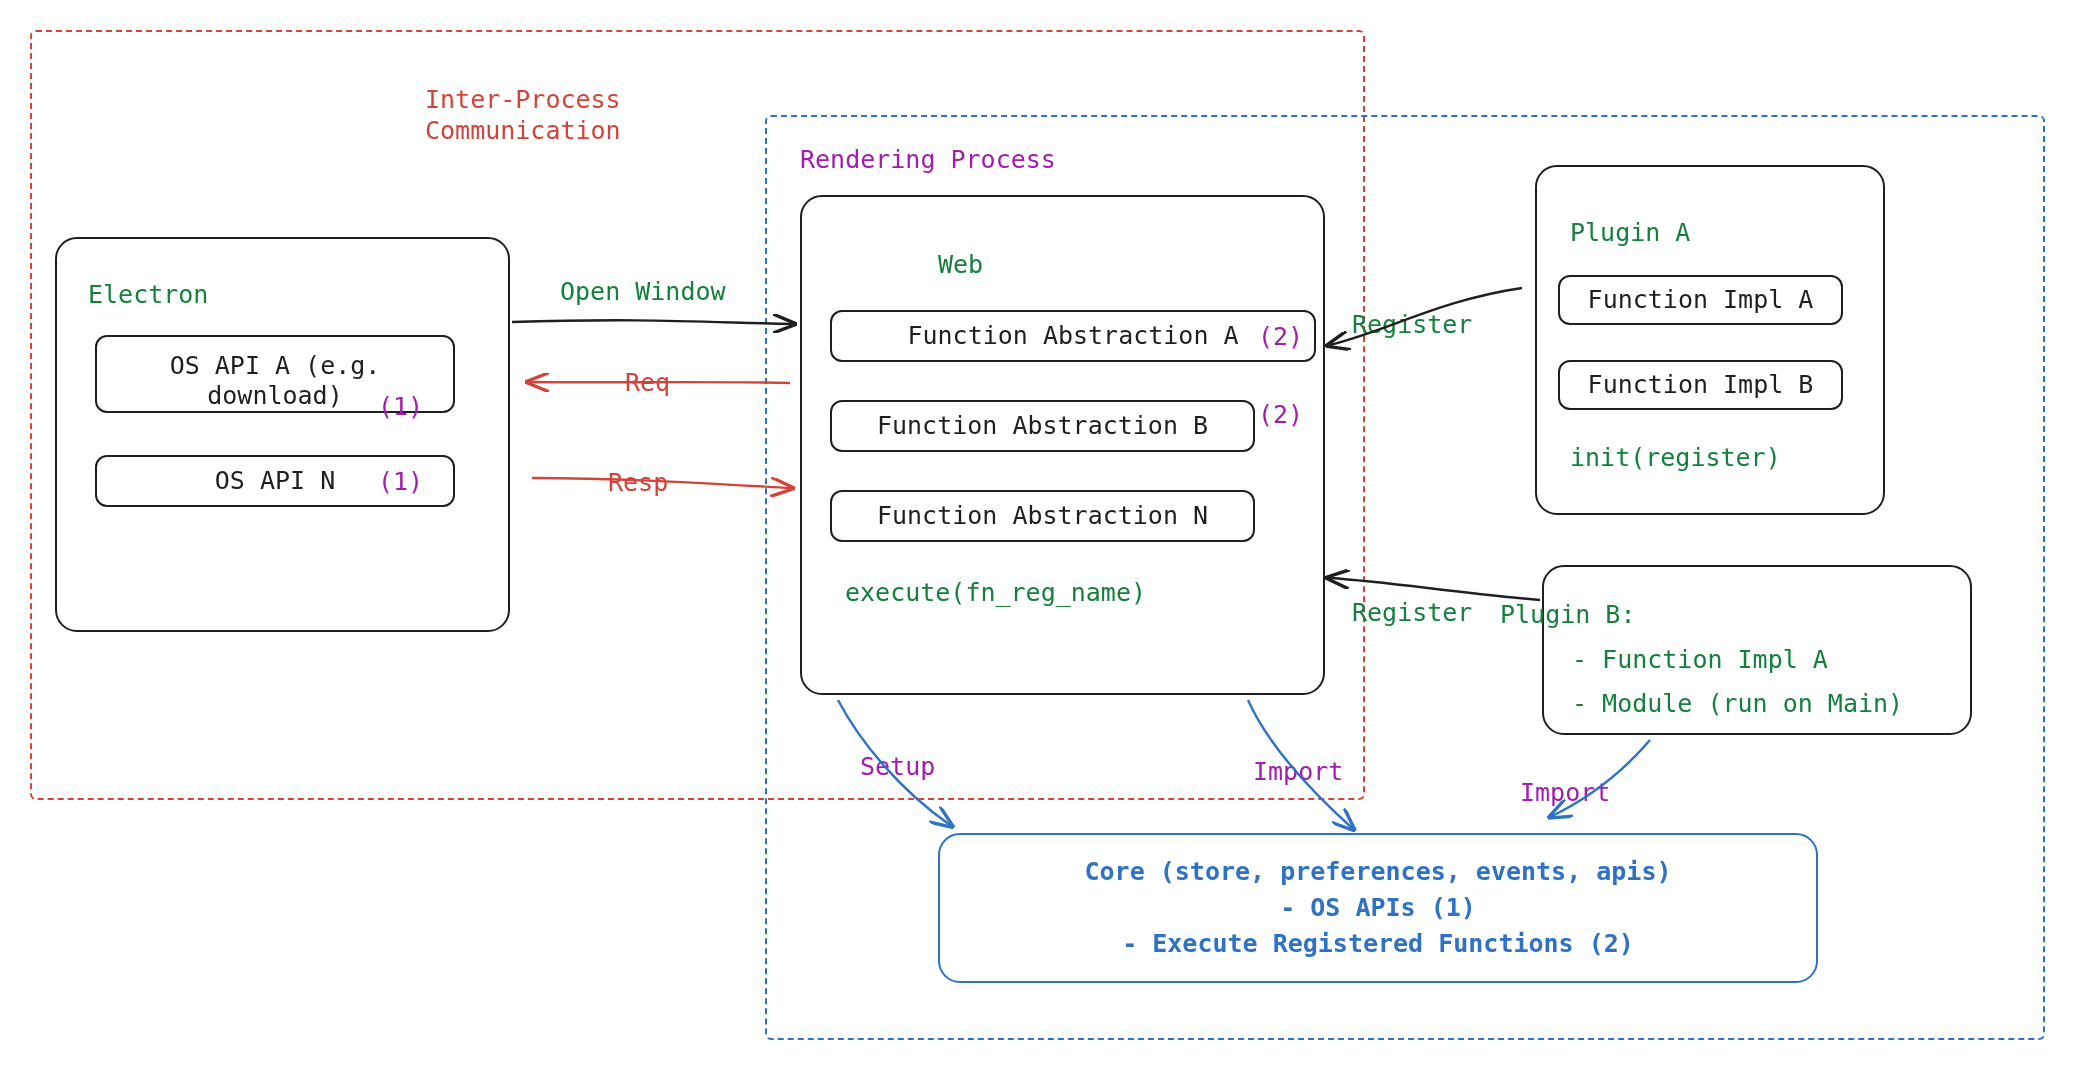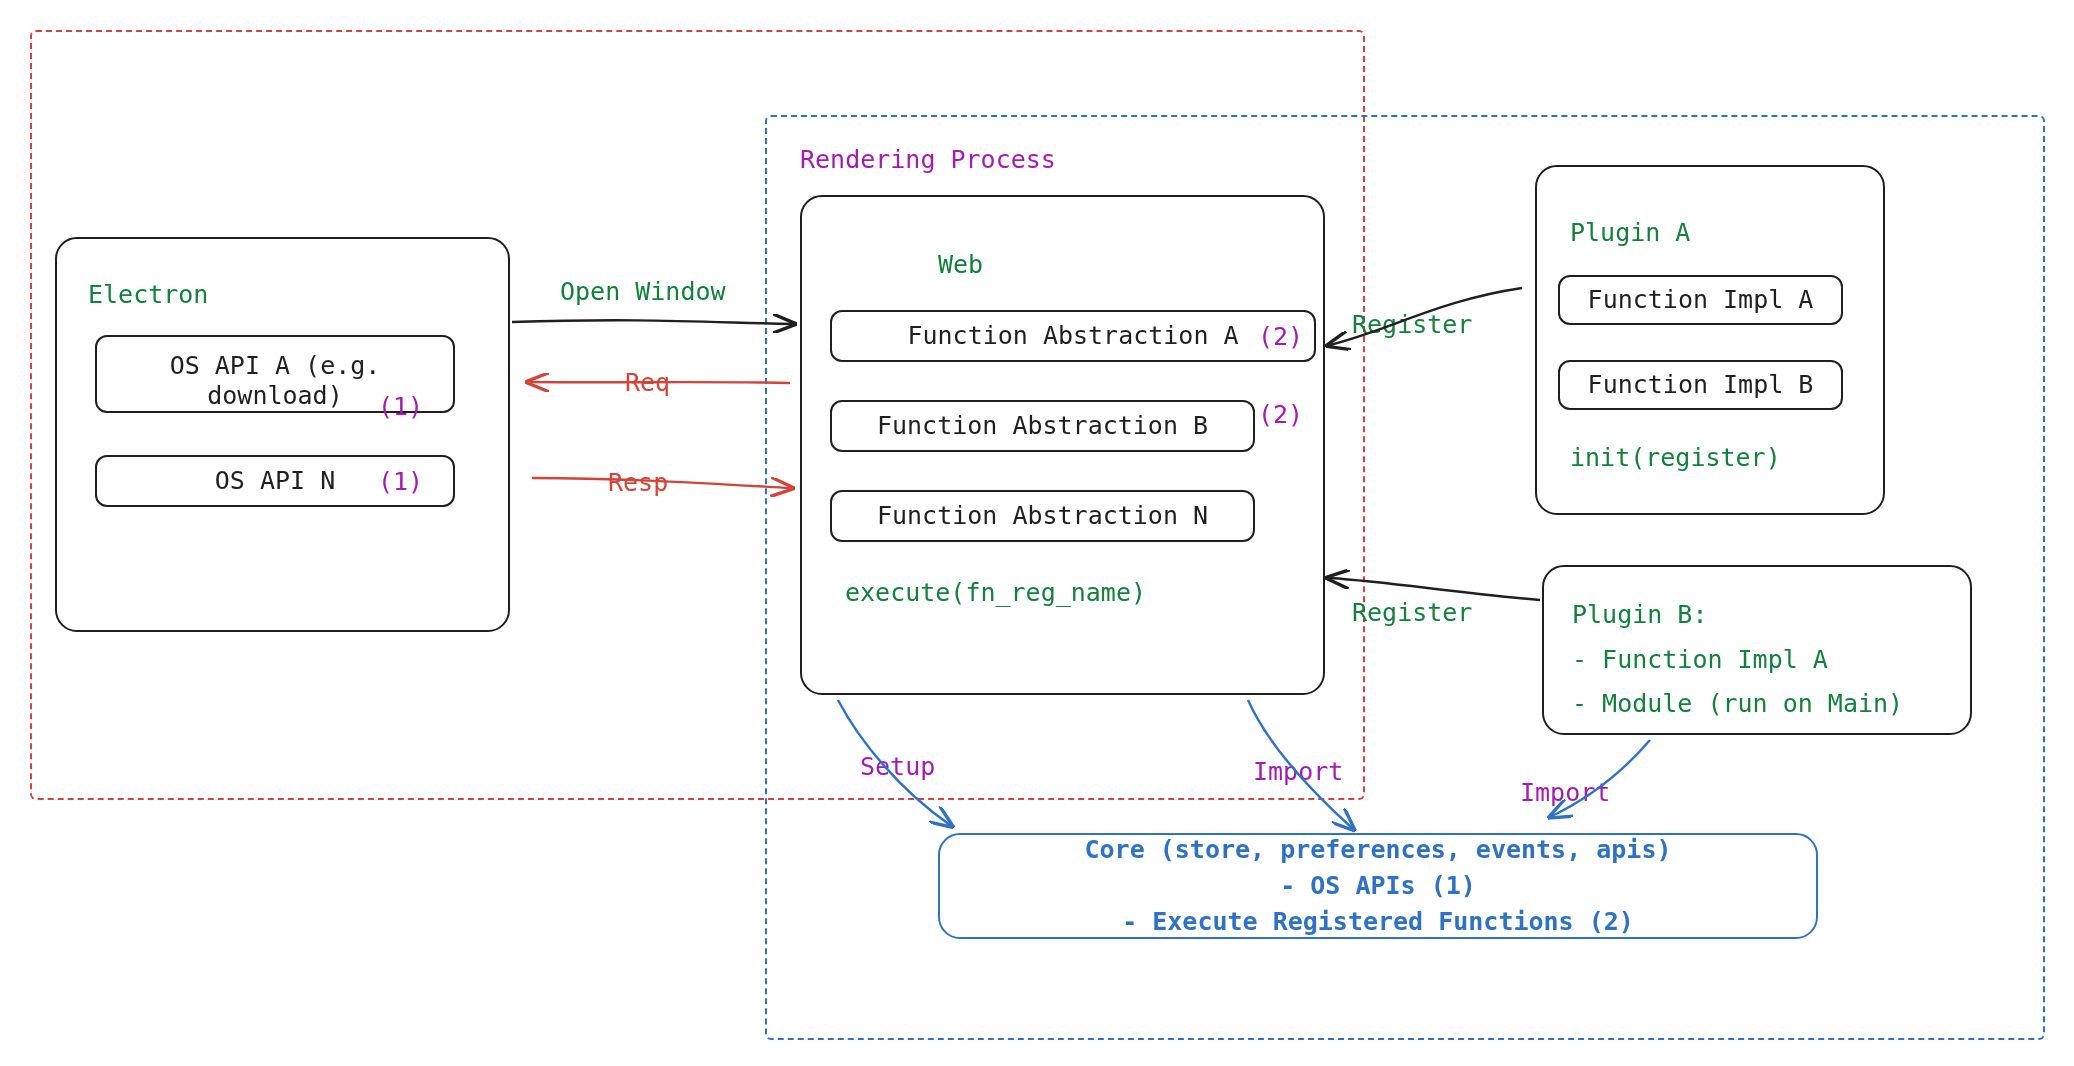--- a/index.html
+++ b/index.html
@@ -89,20 +89,22 @@
   }
 </style>
 </head>
 <body>
 
 <div id="stage">
 
   <div class="dashed-red" style="left:30px; top:30px; width:1335px; height:770px;"></div>
   <div class="dashed-blue" style="left:765px; top:115px; width:1280px; height:925px;"></div>
 
+  <div class="label red" style="left:425px; top:85px; width:330px;">Inter-Process
+Communication</div>
   <div class="label blue" style="left:800px; top:145px;">Rendering Process</div>
 
   <div class="box" style="left:55px; top:237px; width:455px; height:395px;"></div>
   <div class="label" style="left:88px; top:280px;">Electron</div>
   <div class="inner-box" style="left:95px; top:335px; width:360px; height:78px;align-items:flex-end;">
     <span style="white-space:pre-line;">OS API A (e.g.
 download)</span>
   </div>
   <div class="label blue" style="left:378px; top:392px;">(1)</div>
   <div class="inner-box" style="left:95px; top:455px; width:360px; height:52px;">
@@ -129,25 +131,25 @@
   <div class="label" style="left:1570px; top:218px;">Plugin A</div>
   <div class="inner-box" style="left:1558px; top:360px; width:285px; height:50px;">
     <span>Function Impl B</span>
   </div>
   <div class="inner-box" style="left:1558px; top:275px; width:285px; height:50px;">
     <span>Function Impl A</span>
   </div>
   <div class="label" style="left:1570px; top:443px;">init(register)</div>
 
   <div class="box" style="left:1542px; top:565px; width:430px; height:170px;"></div>
-  <div class="label" style="left:1572px; top:600px;">Plugin B:</div>
+  <div class="label" style="left:1500px; top:600px;">Plugin B:</div>
   <div class="label" style="left:1572px; top:645px;">- Function Impl A</div>
   <div class="label" style="left:1572px; top:689px;">- Module (run on Main)</div>
 
-  <div class="core-box" style="left:938px; top:833px; width:880px; height:106px;">
+  <div class="core-box" style="left:938px; top:833px; width:880px; height:150px;">
     <div>Core (store, preferences, events, apis)</div>
     <div>- OS APIs (1)</div>
     <div>- Execute Registered Functions (2)</div>
   </div>
 
   <div class="label" style="left:560px; top:277px;">Open Window</div>
   <div class="label red" style="left:625px; top:368px;">Req</div>
   <div class="label red" style="left:608px; top:468px;">Resp</div>
   <div class="label" style="left:1352px; top:310px;">Register</div>
   <div class="label" style="left:1352px; top:598px;">Register</div>

